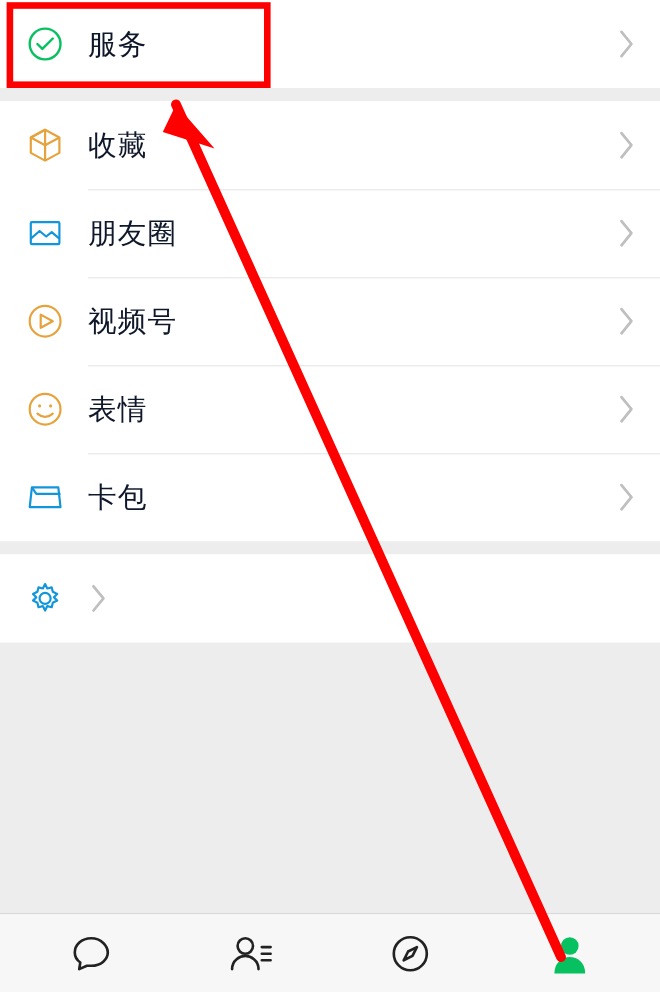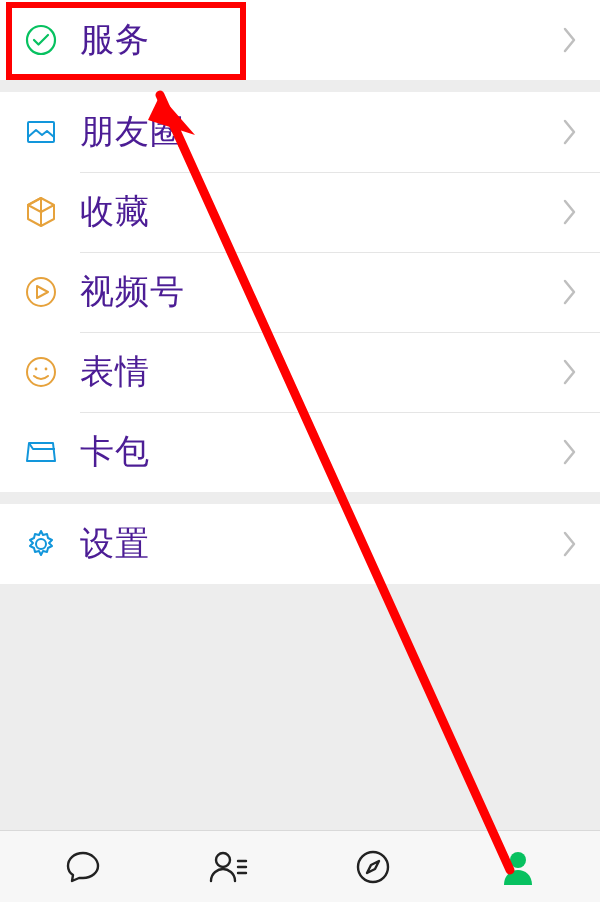--- a/index.html
+++ b/index.html
@@ -9,21 +9,21 @@
     display: flex; align-items: center; height: 80px;
     padding: 0 22px 0 24px; background: #fff; position: relative;
   }
   .row + .row::before {
     content: ""; position: absolute; left: 80px; right: 0; top: 0;
     height: 1px; background: #e5e5e5;
   }
   .gap { height: 12px; background: #ededed; }
   .icon-wrap { width: 56px; display:flex; align-items:center; }
   .icon-wrap svg { width: 34px; height: 34px; display:block; }
-  .label { flex: 1; font-size: 34px; color: #4c1d95; letter-spacing: 1px; }
+  .label { flex: 1; font-size: 26px; color: #0f172a; letter-spacing: 1px; }
   .chevron svg { width: 18px; height: 30px; display:block; }
   .tabbar {
     position: absolute; left:0; right:0; bottom:0; height:72px;
     background:#f7f7f7; border-top:1px solid #d9d9d9;
     display:flex; align-items:center; justify-content:space-around;
     padding: 0 10px;
   }
   .tab svg { width:40px; height:40px; display:block; }
   .highlight-box {
     position:absolute; left:6px; top:2px; width:240px; height:78px;
@@ -49,43 +49,43 @@
         </svg>
     </span>
   </div>
 </div>
 
 <div class="gap"></div>
 
 <div class="group">
   <div class="row">
     <span class="icon-wrap">
-      <svg viewBox="0 0 34 34" fill="none" stroke="#1296db" stroke-width="2" stroke-linejoin="round">
-        <rect x="4" y="7" width="26" height="20" rx="1"></rect>
-        <path d="M4 22 l8 -7 l6 5 l5 -4 l7 6"></path>
+      <svg viewBox="0 0 34 34" fill="none" stroke-width="2" stroke-linejoin="round">
+        <path d="M17 3 L30 10 L30 24 L17 31 L4 24 L4 10 Z" stroke="#e6a23c"></path>
+        <path d="M17 3 L17 17 L4 10 Z" fill="none" stroke="#e6a23c"></path>
+        <path d="M17 17 L30 10" stroke="#e6a23c"></path>
+        <path d="M17 17 L17 31" stroke="#e6a23c"></path>
       </svg>
     </span>
-    <span class="label">朋友圈</span>
+    <span class="label">收藏</span>
     <span class="chevron">
       <svg viewBox="0 0 18 30" fill="none" stroke="#bfbfbf" stroke-width="2.5" stroke-linecap="round" stroke-linejoin="round">
           <path d="M5 4 l9 11 l-9 11"></path>
         </svg>
     </span>
   </div>
 
   <div class="row">
     <span class="icon-wrap">
-      <svg viewBox="0 0 34 34" fill="none" stroke-width="2" stroke-linejoin="round">
-        <path d="M17 3 L30 10 L30 24 L17 31 L4 24 L4 10 Z" stroke="#e6a23c"></path>
-        <path d="M17 3 L17 17 L4 10 Z" fill="none" stroke="#e6a23c"></path>
-        <path d="M17 17 L30 10" stroke="#e6a23c"></path>
-        <path d="M17 17 L17 31" stroke="#e6a23c"></path>
+      <svg viewBox="0 0 34 34" fill="none" stroke="#1296db" stroke-width="2" stroke-linejoin="round">
+        <rect x="4" y="7" width="26" height="20" rx="1"></rect>
+        <path d="M4 22 l8 -7 l6 5 l5 -4 l7 6"></path>
       </svg>
     </span>
-    <span class="label">收藏</span>
+    <span class="label">朋友圈</span>
     <span class="chevron">
       <svg viewBox="0 0 18 30" fill="none" stroke="#bfbfbf" stroke-width="2.5" stroke-linecap="round" stroke-linejoin="round">
           <path d="M5 4 l9 11 l-9 11"></path>
         </svg>
     </span>
   </div>
 
   <div class="row">
     <span class="icon-wrap">
       <svg viewBox="0 0 34 34" fill="none" stroke="#e6a23c" stroke-width="2">
@@ -137,21 +137,20 @@
 <div class="gap"></div>
 
 <div class="group">
   <div class="row">
     <span class="icon-wrap">
       <svg viewBox="0 0 34 34" fill="none" stroke="#1296db" stroke-width="2" stroke-linejoin="round">
         <circle cx="17" cy="17" r="5"></circle>
         <path d="M17 4 l2 4 l4 -1 l1 4 l4 2 l-3 3 l3 3 l-4 2 l-1 4 l-4 -1 l-2 4 l-2 -4 l-4 1 l-1 -4 l-4 -2 l3 -3 l-3 -3 l4 -2 l1 -4 l4 1 Z"></path>
       </svg>
     </span>
-    <span class="label">设置</span>
     <span class="chevron">
       <svg viewBox="0 0 18 30" fill="none" stroke="#bfbfbf" stroke-width="2.5" stroke-linecap="round" stroke-linejoin="round">
           <path d="M5 4 l9 11 l-9 11"></path>
         </svg>
     </span>
   </div>
 </div>
 
 <div class="highlight-box"></div>
 

